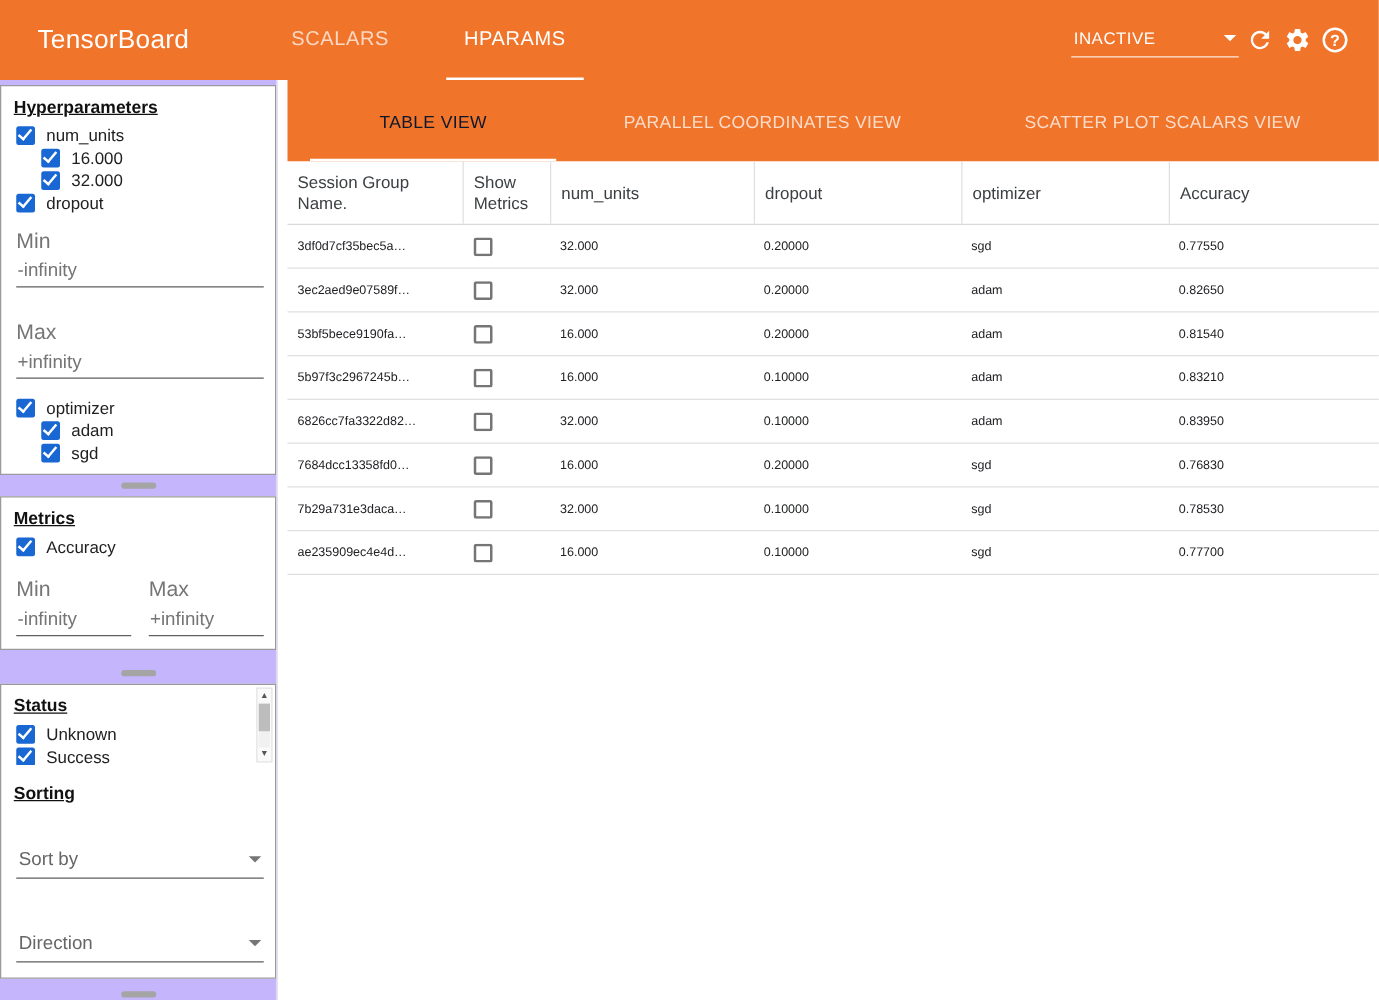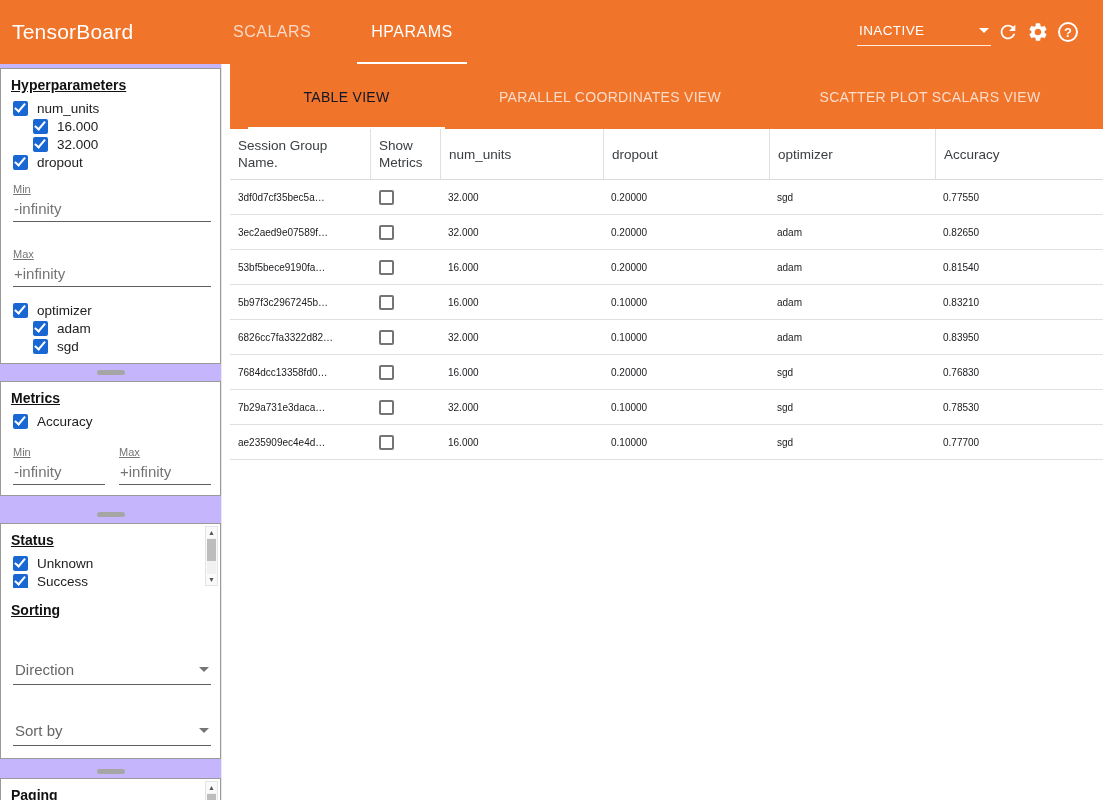--- a/index.html
+++ b/index.html
@@ -2,21 +2,21 @@
 <html><head>
 <meta charset="utf-8">
 <style>
   * { margin:0; padding:0; box-sizing:border-box; }
   html,body { width:1103px; height:800px; overflow:hidden; background:#fff;
     font-family:"Liberation Sans", sans-serif; }
 
   
   .topbar { position:absolute; top:0; left:0; width:1103px; height:64px;
     background:#f0742a; display:flex; align-items:stretch; color:#fff; z-index:10; }
-  .brand { display:flex; align-items:center; padding-left:12px; font-size:21px;
+  .brand { display:flex; align-items:center; padding-left:30px; font-size:21px;
     font-weight:400; letter-spacing:.2px; width:175px; }
   .nav-tabs { display:flex; margin-left:28px; }
   .nav-tab { display:flex; align-items:center; padding:12px 30px; font-size:16px;
     letter-spacing:.5px; color:rgba(255,255,255,.72); position:relative; cursor:pointer; }
   .nav-tab.active { color:#fff; }
   .nav-tab.active::after { content:""; position:absolute; left:16px; right:16px; bottom:0;
     height:2px; background:#fff; }
   .top-right { margin-left:auto; display:flex; align-items:center; gap:4px; padding-right:22px; }
   .run-select { width:134px; display:flex; align-items:center; justify-content:space-between;
     border-bottom:1px solid rgba(255,255,255,.85); padding:4px 2px 7px; font-size:13.5px;
@@ -36,21 +36,21 @@
   .sec-title { font-size:14px; font-weight:bold; text-decoration:underline; color:#111;
     margin:6px 10px 6px; }
   .chk-row { display:flex; align-items:center; gap:9px; padding:1px 12px; font-size:13.5px;
     color:#212121; height:18px; cursor:pointer; }
   .chk-row.indent { padding-left:32px; }
   .cb { width:15px; height:15px; background:#1967d2; border-radius:2px; position:relative; flex:none; }
   .cb::after { content:""; position:absolute; left:4px; top:0.5px; width:4px; height:9px;
     border:solid #fff; border-width:0 2px 2px 0; transform:rotate(40deg); }
   .cb.un { background:#fff; border:2px solid #757575; }
   .cb.un::after { display:none; }
-  .field-label { font-size:11px; color:#757575; margin:12px 12px 0;text-decoration:underline; }
+  .field-label { font-size:17px; color:#757575; margin:12px 12px 0; }
   .field { margin:2px 12px 0; width:198px; border-bottom:1px solid #5f5f5f; color:#757575;
     font-size:15px; padding:3px 1px 4px; cursor:text; }
   .field-max { margin-top:26px; }
   .opt-gap { margin-top:14px; }
   .mm-row { display:flex; gap:14px; margin:16px 12px 8px; }
   .mm { width:92px; }
   .mm .field-label { margin:0; }
   .mm .field { margin:2px 0 0; width:92px; }
   .handle { width:28px; height:5px; border-radius:3px; background:#a5a5a5; margin:6px auto; cursor:row-resize; }
   .handle.h2 { margin:16px auto 6px; }
@@ -212,26 +212,26 @@
         <div class="vs-arrow">▲</div>
         <div class="vs-track">
           <div class="vs-thumb"></div>
         </div>
         <div class="vs-arrow">▼</div>
       </div>
     </div>
 
     <div class="sorting-block">
       <div class="sec-title sort-title">Sorting</div>
+      <div class="select s1">
+        <span>Sort by</span>
+        <span class="caret-g"></span>
+      </div>
       <div class="select s2">
         <span>Direction</span>
-        <span class="caret-g"></span>
-      </div>
-      <div class="select s1">
-        <span>Sort by</span>
         <span class="caret-g"></span>
       </div>
     </div>
   </section>
 
   <div class="handle h3"></div>
 
   <section class="side-section paging-sec">
     <div class="sec-title">Paging</div>
 

